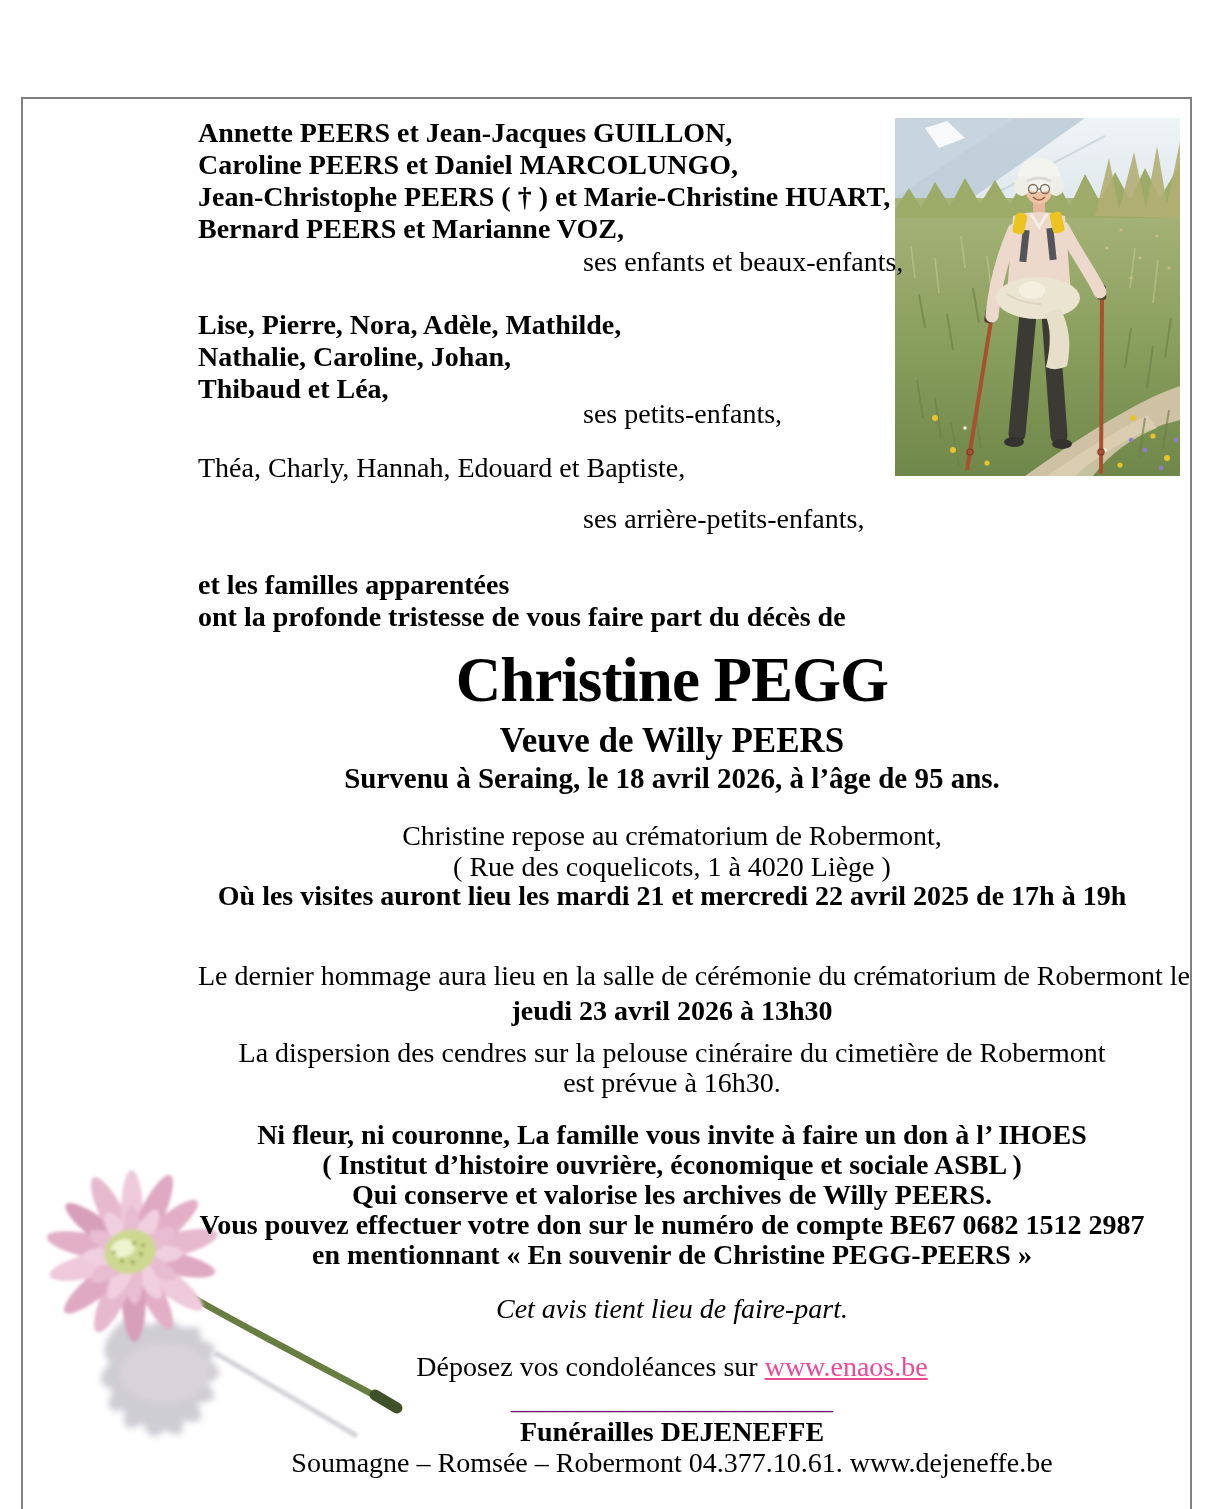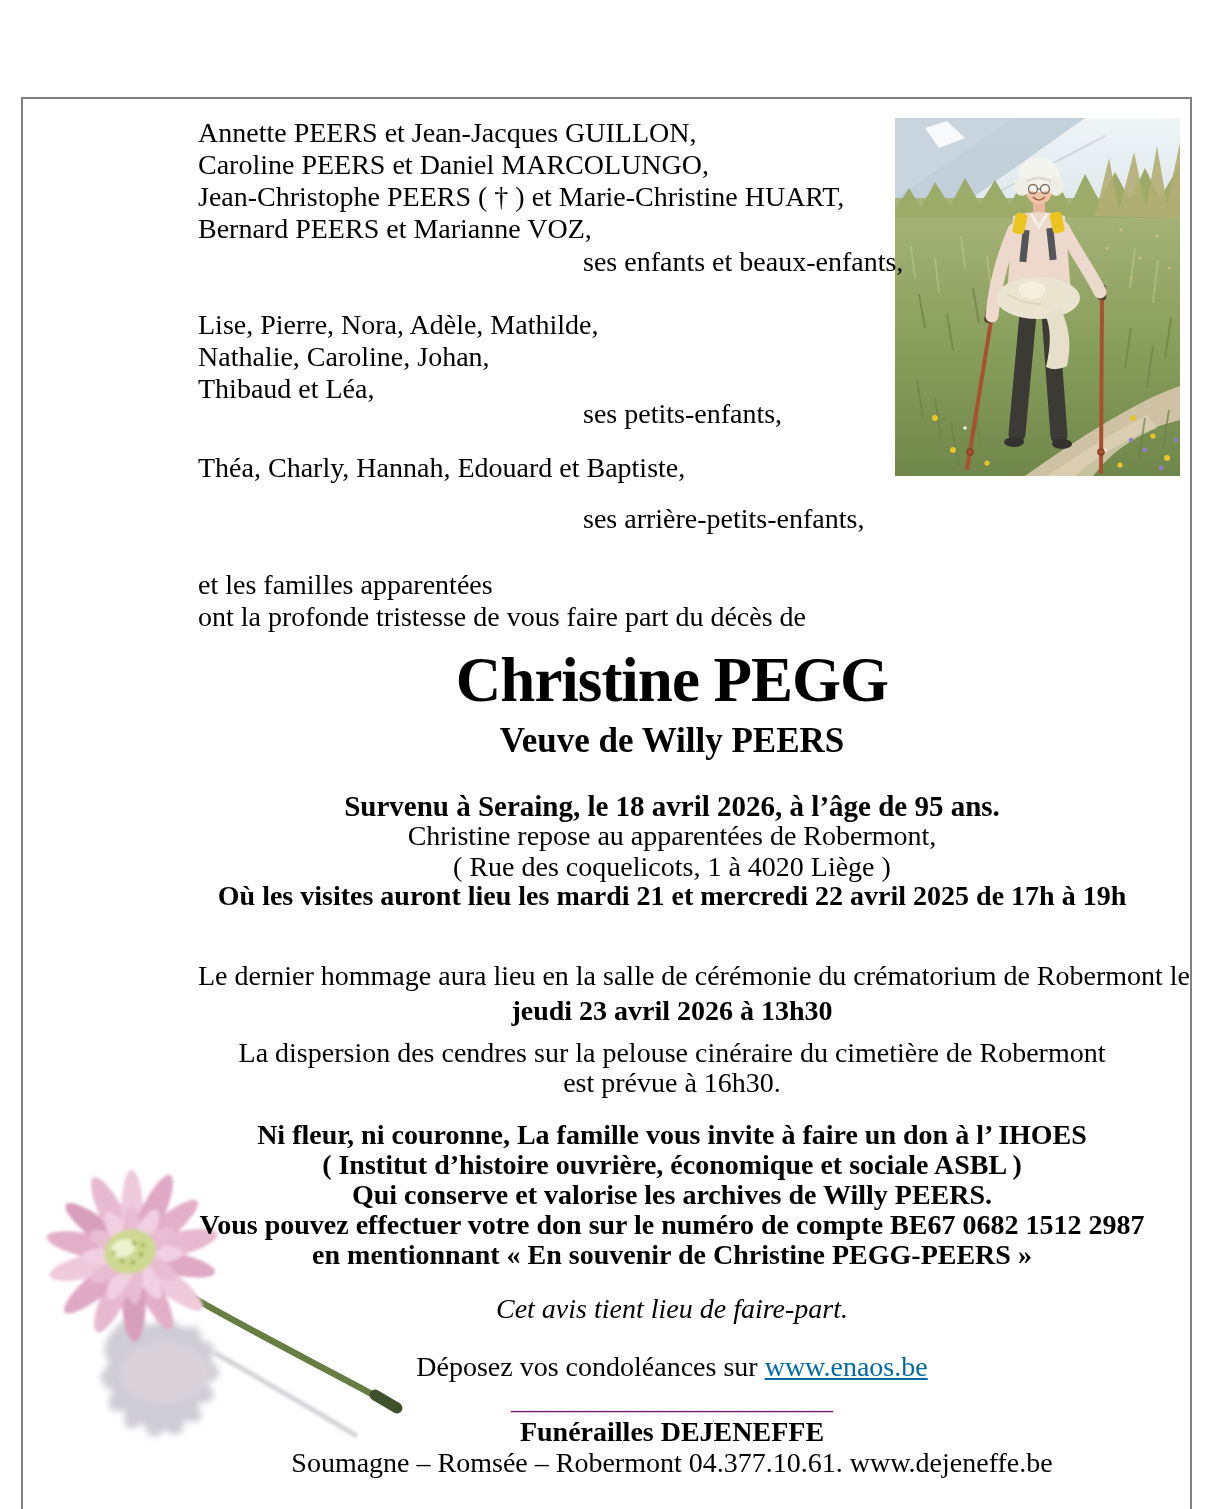--- a/index.html
+++ b/index.html
@@ -13,32 +13,32 @@
   }
   .frame{
     position:absolute;left:21px;top:97px;
     width:1167px;height:1490px;
     border:2px solid #808080;
   }
   .photo{position:absolute;left:895px;top:118px;width:285px;height:358px;}
   .flower{position:absolute;left:25px;top:1148px;width:400px;height:300px;}
   .line{position:absolute;font-size:28px;line-height:32px;white-space:nowrap;}
   .block{position:absolute;font-size:28px;line-height:32px;white-space:nowrap;}
-  .block div{height:32px;}
+  .block div{height:32px;font-weight:bold;}
   .left-col{left:198px;}
   .rel{left:583px;}
   .center{left:198px;width:948px;text-align:center;}
   .b{font-weight:bold;}
   .i{font-style:italic;}
   .name-line{font-size:63px;line-height:70px;font-weight:bold;letter-spacing:-1px;}
   .veuve-line{font-size:35px;line-height:40px;font-weight:bold;font-family:Liberation Serif, serif;}
-  .survenu-line{font-size:29px;font-weight:bold;margin-top:28px;}
+  .survenu-line{font-size:29px;font-weight:bold;}
   .jeudi-line{font-size:28px;line-height:46px;font-weight:bold;}
   .divider-line{color:#701a75;letter-spacing:0px;}
-  a.enaos{color:#0369a1;}
+  a.enaos{color:#ec4899;}
 </style>
 </head>
 <body>
 
 <div class="page">
 
   <div class="frame"></div>
 
   <div class="photo">
     <svg width="285" height="358" viewBox="0 0 285 358" xmlns="http://www.w3.org/2000/svg">
@@ -234,21 +234,21 @@
 
   <div class="block left-col" style="top:569px">
     <div>et les familles apparentées</div>
     <div>ont la profonde tristesse de vous faire part du décès de</div>
   </div>
 
   <div class="line center name-line" style="top:645px">Christine PEGG</div>
   <div class="line center veuve-line" style="top:721px">Veuve de Willy PEERS</div>
   <div class="line center survenu-line" style="top:762px">Survenu à Seraing, le 18 avril 2026, à l’âge de 95 ans.</div>
 
-  <div class="line center" style="top:820px">Christine repose au apparentées de Robermont,</div>
+  <div class="line center" style="top:820px">Christine repose au crématorium de Robermont,</div>
   <div class="line center" style="top:851px">( Rue des coquelicots, 1 à 4020 Liège )</div>
   <div class="line center b" style="top:880px">Où les visites auront lieu les mardi 21 et mercredi 22 avril 2025 de 17h à 19h</div>
 
   <div class="line center" style="top:960px">Le dernier hommage aura lieu en la salle de cérémonie du crématorium de Robermont le</div>
   <div class="line center jeudi-line" style="top:988px">jeudi 23 avril 2026 à 13h30</div>
   <div class="line center" style="top:1037px">La dispersion des cendres sur la pelouse cinéraire du cimetière de Robermont</div>
   <div class="line center" style="top:1067px">est prévue à 16h30.</div>
 
   <div class="line center b" style="top:1119px">Ni fleur, ni couronne, La famille vous invite à faire un don à l’ IHOES</div>
   <div class="line center b" style="top:1149px">( Institut d’histoire ouvrière, économique et sociale ASBL )</div>

